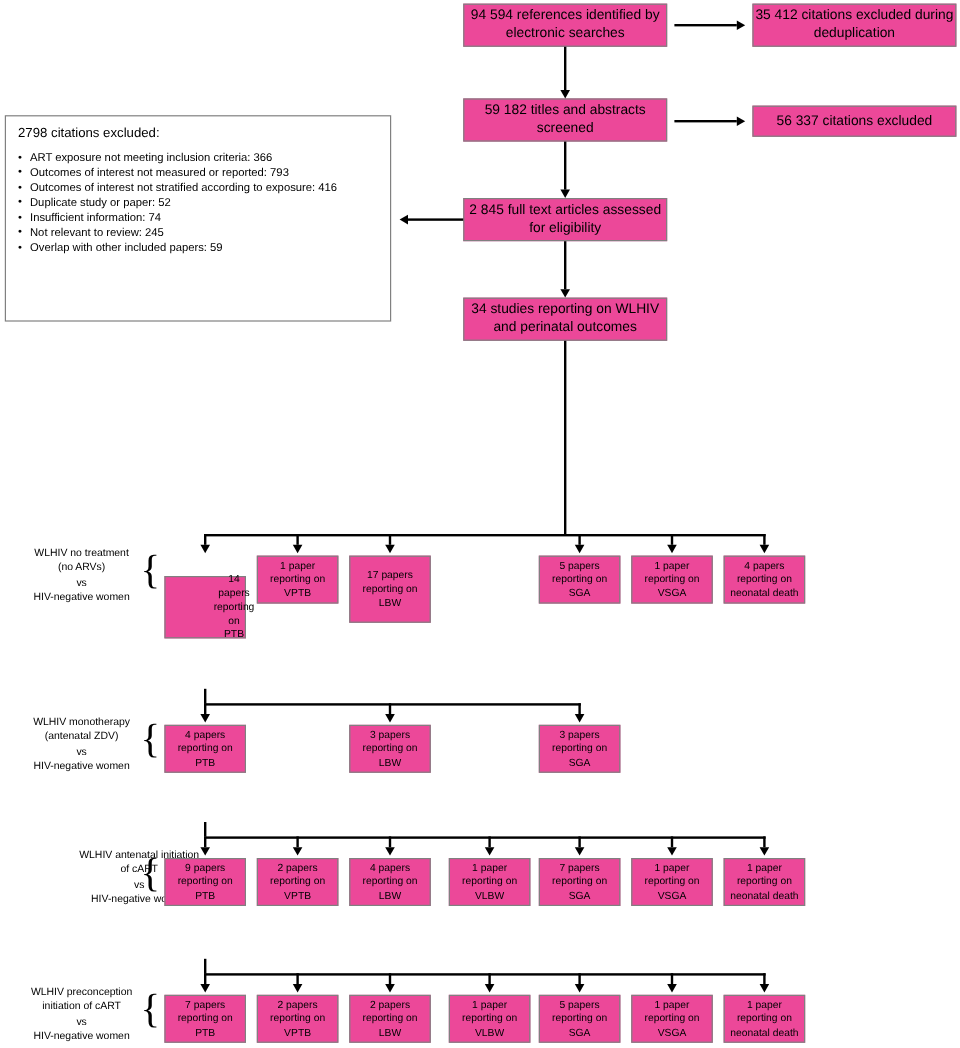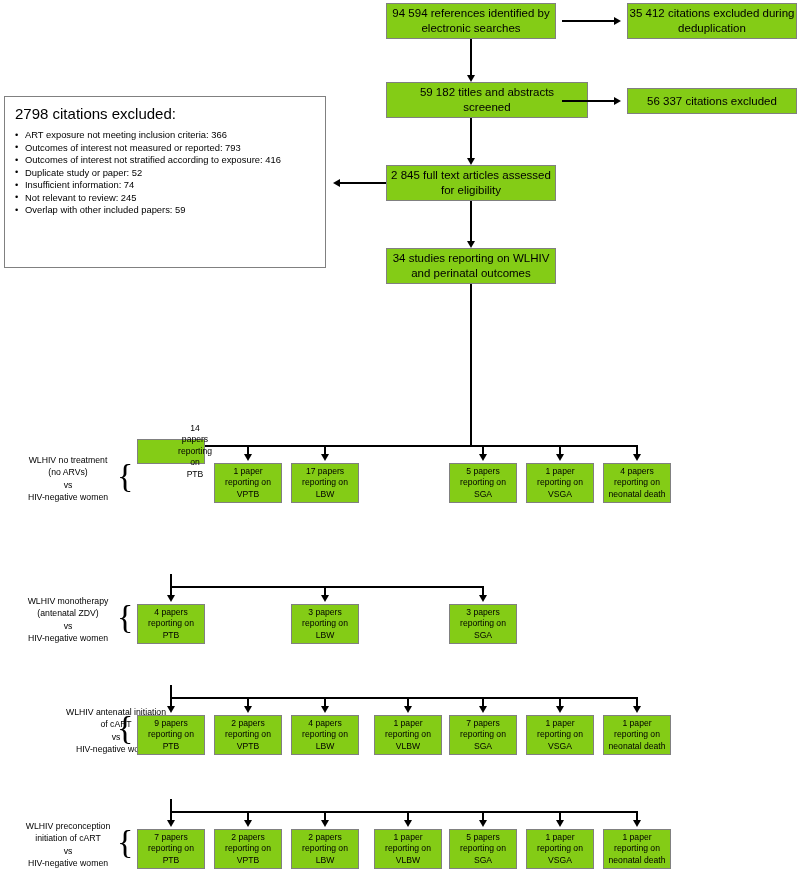--- a/index.html
+++ b/index.html
@@ -16,21 +16,21 @@
     width: 800px;
     height: 873px;
     background: #ffffff;
     overflow: hidden;
   }
   
   .box {
     position: absolute;
     box-sizing: border-box;
     border: 1px solid #808080;
-    background: #84cc16;
+    background: #ec4899;
     display: flex;
     align-items: center;
     justify-content: center;
     text-align: center;
     line-height: 1.28;
     white-space: pre-line;
   }
   .box-top {
     font-size: 11.5px;
   }
@@ -42,21 +42,21 @@
   .excl-panel {
     position: absolute;
     box-sizing: border-box;
     border: 1px solid #808080;
     background: #ffffff;
     font-size: 9.4px;
     line-height: 1.0;
     padding: 9px 10px 8px 10px;
   }
   .excl-title {
-    font-size: 15px;
+    font-size: 11px;
     margin-bottom: 9px;
   }
   .excl-list {
     list-style: none;
     margin: 0;
     padding: 0;
   }
   .excl-list li {
     position: relative;
     padding-left: 10px;
@@ -129,21 +129,21 @@
 <body>
 
 <div id="stage">
 
   <div class="box box-top" style="left:386px; top:3px; width:170px; height:36px;">94 594 references identified by
 electronic searches</div>
 
   <div class="box box-top" style="left:627px; top:3px; width:170px; height:36px;">35 412 citations excluded during
 deduplication</div>
 
-  <div class="box box-top" style="left:386px; top:82px; width:202px; height:36px;">59 182 titles and abstracts
+  <div class="box box-top" style="left:386px; top:82px; width:170px; height:36px;">59 182 titles and abstracts
 screened</div>
 
   <div class="box box-top" style="left:627px; top:88px; width:170px; height:26px;">56 337 citations excluded</div>
 
   <div class="box box-top" style="left:386px; top:165px; width:170px; height:36px;">2 845 full text articles assessed
 for eligibility</div>
 
   <div class="box box-top" style="left:386px; top:248px; width:170px; height:36px;">34 studies reporting on WLHIV
 and perinatal outcomes</div>
 
@@ -182,31 +182,31 @@
 
   <div id="groups-layer">
       <div class="hline" style="left: 170px; top: 445px; width: 468px;"></div>
       <div class="row-label" style="left: 0px; width: 136px; top: 454px;">WLHIV no treatment
 (no ARVs)
 vs
 HIV-negative women</div>
       <div class="brace" style="left: 117px; top: 459px;">{</div>
       <div class="vline" style="left: 170px; top: 445px; height: 9px;"></div>
       <div class="arrow-down" style="left: 166.5px; top: 454px;"></div>
-      <div class="box leaf-box" style="left: 137px; top: 439px; width: 68px; height: 25px; padding-left: 48px;">14 papers
+      <div class="box leaf-box" style="left: 137px; top: 480px; width: 68px; height: 52px; padding-left: 48px;">14 papers
 reporting on
 PTB</div>
       <div class="vline" style="left: 247px; top: 445px; height: 9px;"></div>
       <div class="arrow-down" style="left: 243.5px; top: 454px;"></div>
       <div class="box leaf-box" style="left: 214px; top: 463px; width: 68px; height: 40px;">1 paper
 reporting on
 VPTB</div>
       <div class="vline" style="left: 324px; top: 445px; height: 9px;"></div>
       <div class="arrow-down" style="left: 320.5px; top: 454px;"></div>
-      <div class="box leaf-box" style="left: 291px; top: 463px; width: 68px; height: 40px;">17 papers
+      <div class="box leaf-box" style="left: 291px; top: 463px; width: 68px; height: 56px;">17 papers
 reporting on
 LBW</div>
       <div class="vline" style="left: 482px; top: 445px; height: 9px;"></div>
       <div class="arrow-down" style="left: 478.5px; top: 454px;"></div>
       <div class="box leaf-box" style="left: 449px; top: 463px; width: 68px; height: 40px;">5 papers
 reporting on
 SGA</div>
       <div class="vline" style="left: 559px; top: 445px; height: 9px;"></div>
       <div class="arrow-down" style="left: 555.5px; top: 454px;"></div>
       <div class="box leaf-box" style="left: 526px; top: 463px; width: 68px; height: 40px;">1 paper

